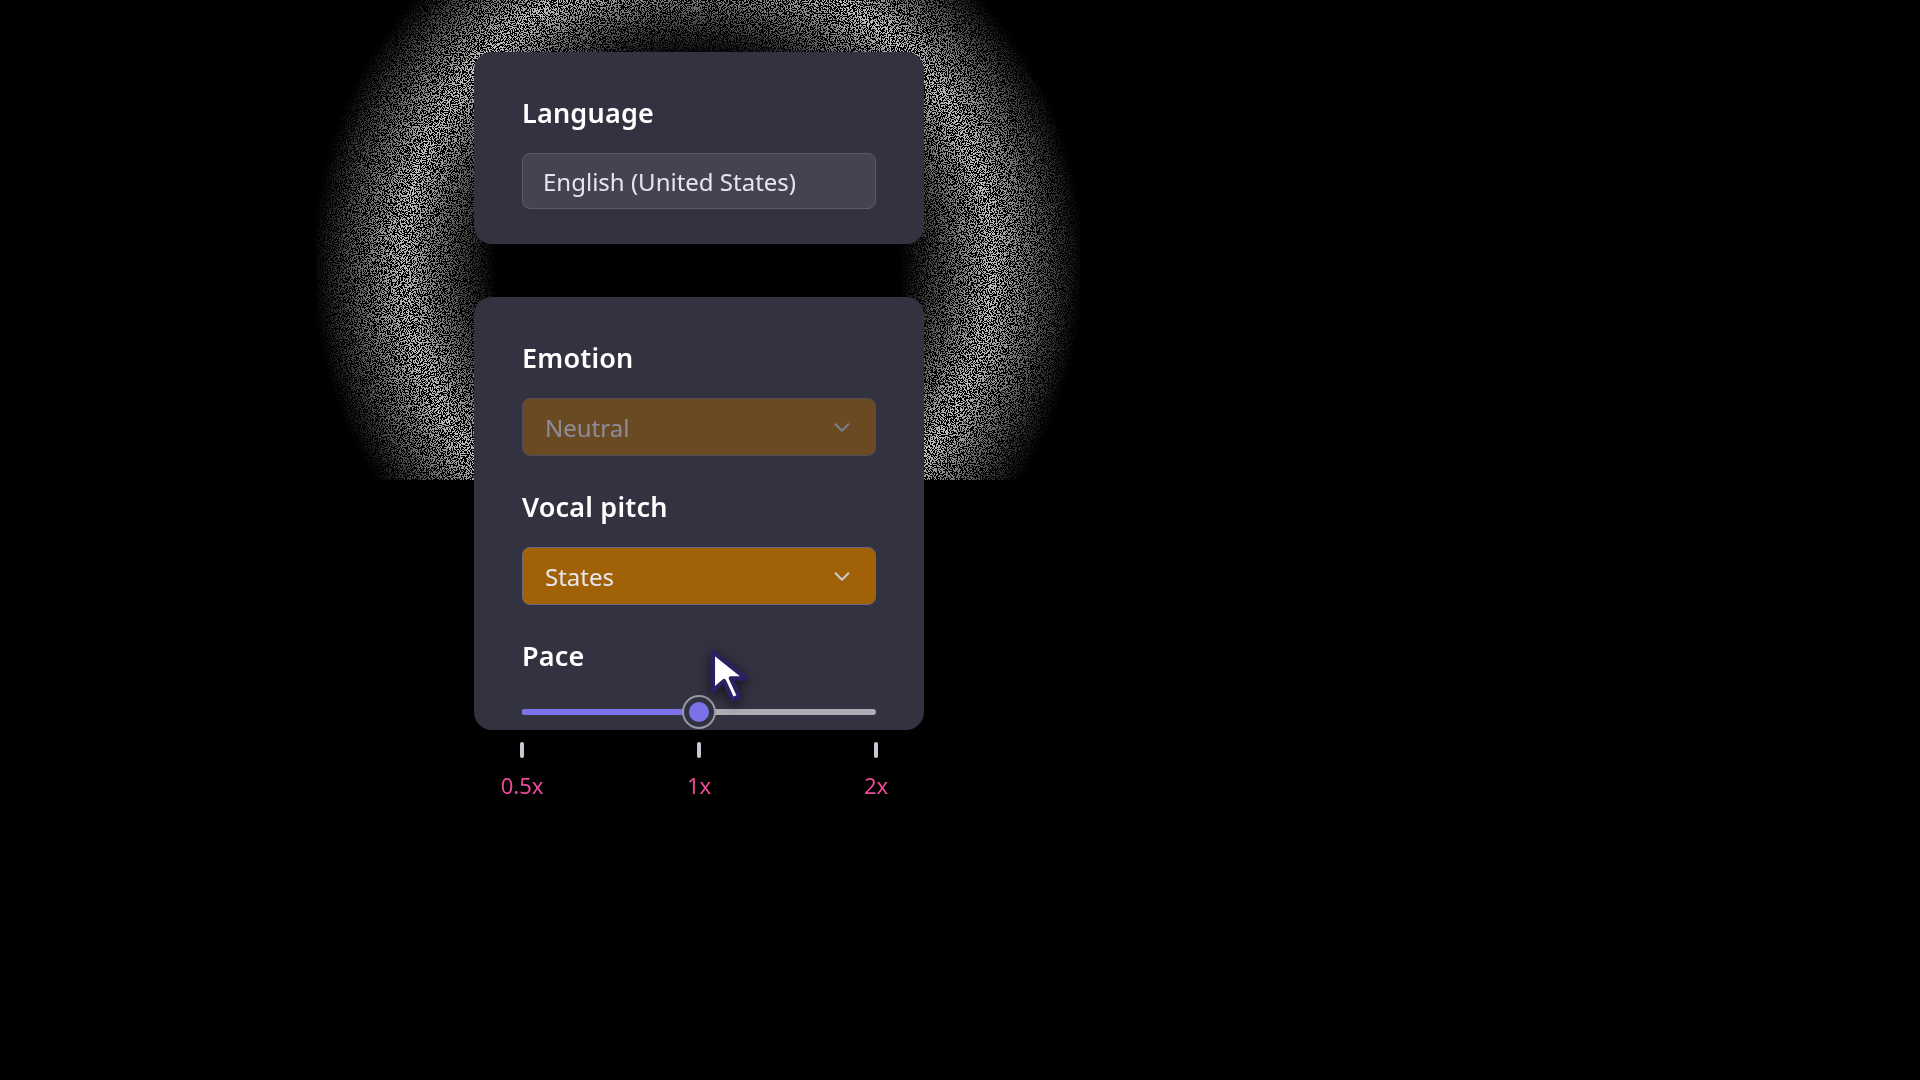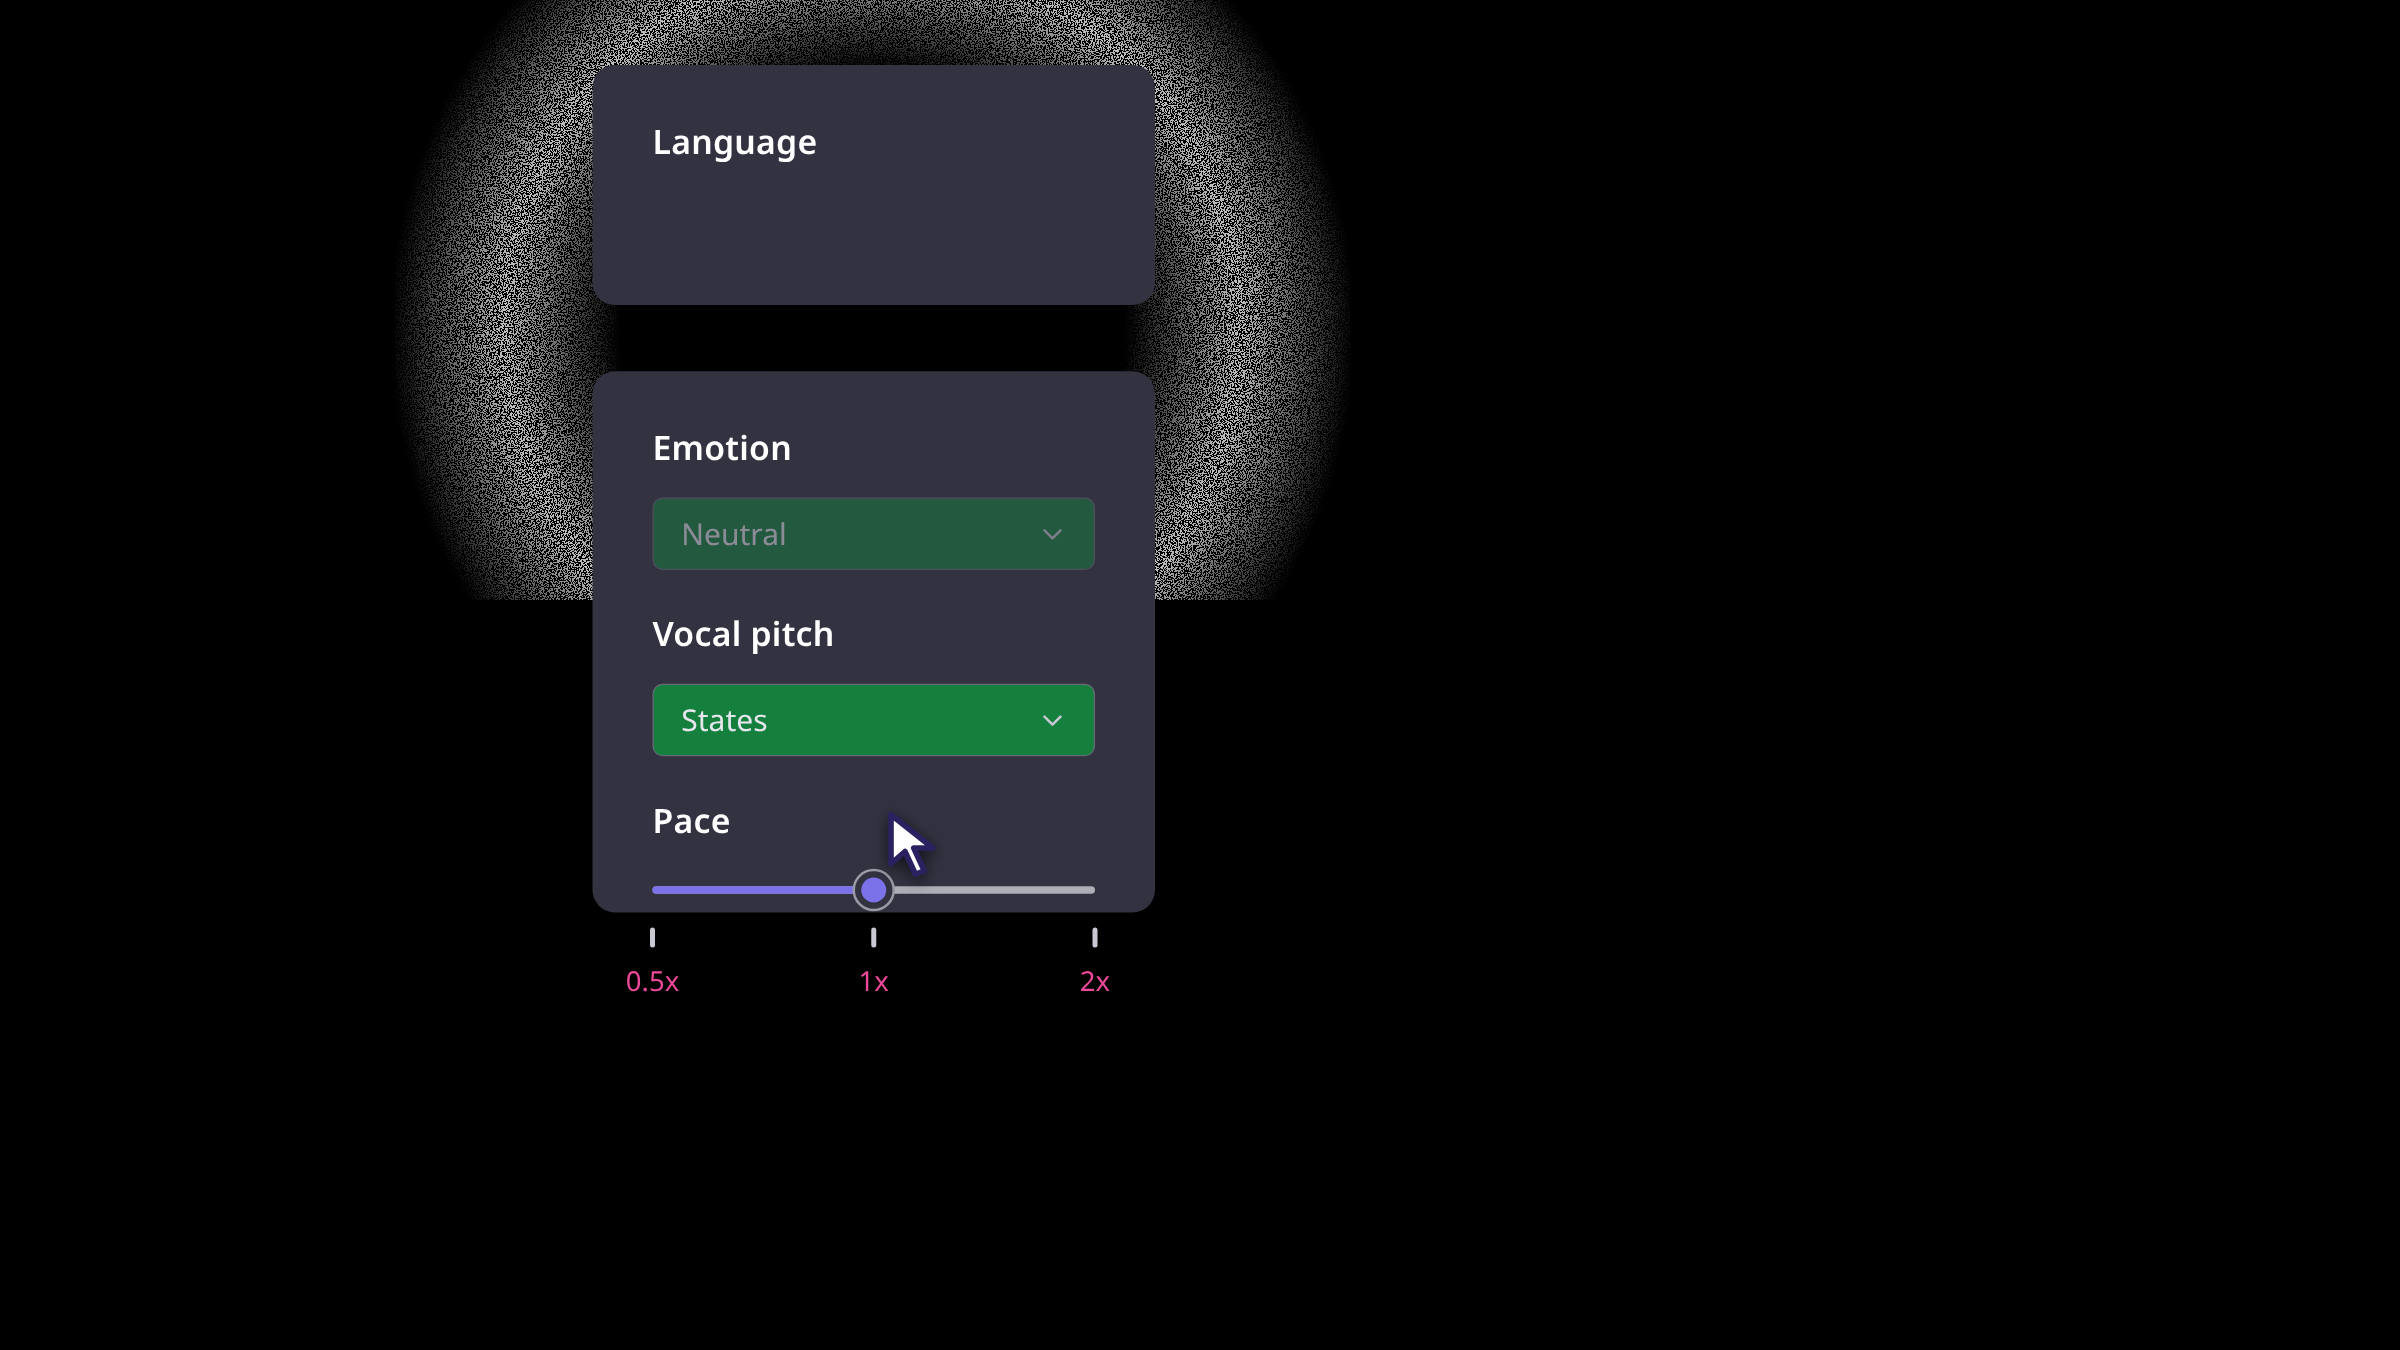--- a/index.html
+++ b/index.html
@@ -68,21 +68,21 @@
       border-radius: 8px;
       color: #e6e6ee;
       font-size: 24px;
     }
     .dropdown {
       display: flex;
       align-items: center;
       justify-content: space-between;
       height: 58px;
       padding: 0 22px;
-      background: #15803d;
+      background: #a16207;
       border: 1px solid #6a6a7a;
       border-radius: 8px;
       color: #e6e6ee;
       font-size: 24px;
       cursor: pointer;
     }
     .dropdown.disabled {
       opacity: .5;
       cursor: default;
     }
@@ -201,20 +201,21 @@
         </mask>
       </defs>
       <g mask="url(#haloMask)">
         <rect width="764" height="776" filter="url(#grain)"></rect>
       </g>
     </svg>
   </div>
 
   <div class="panel panel-language">
     <div class="field-label">Language</div>
+    <div class="readonly-box">English (United States)</div>
   </div>
 
   <div class="panel panel-voice">
 
     <div class="field-block">
       <div class="field-label">Emotion</div>
       <div class="dropdown disabled">
         <span>Neutral</span>
         <svg class="chevron" viewBox="0 0 24 24">
           <path d="M5 9l7 7 7-7"></path>

